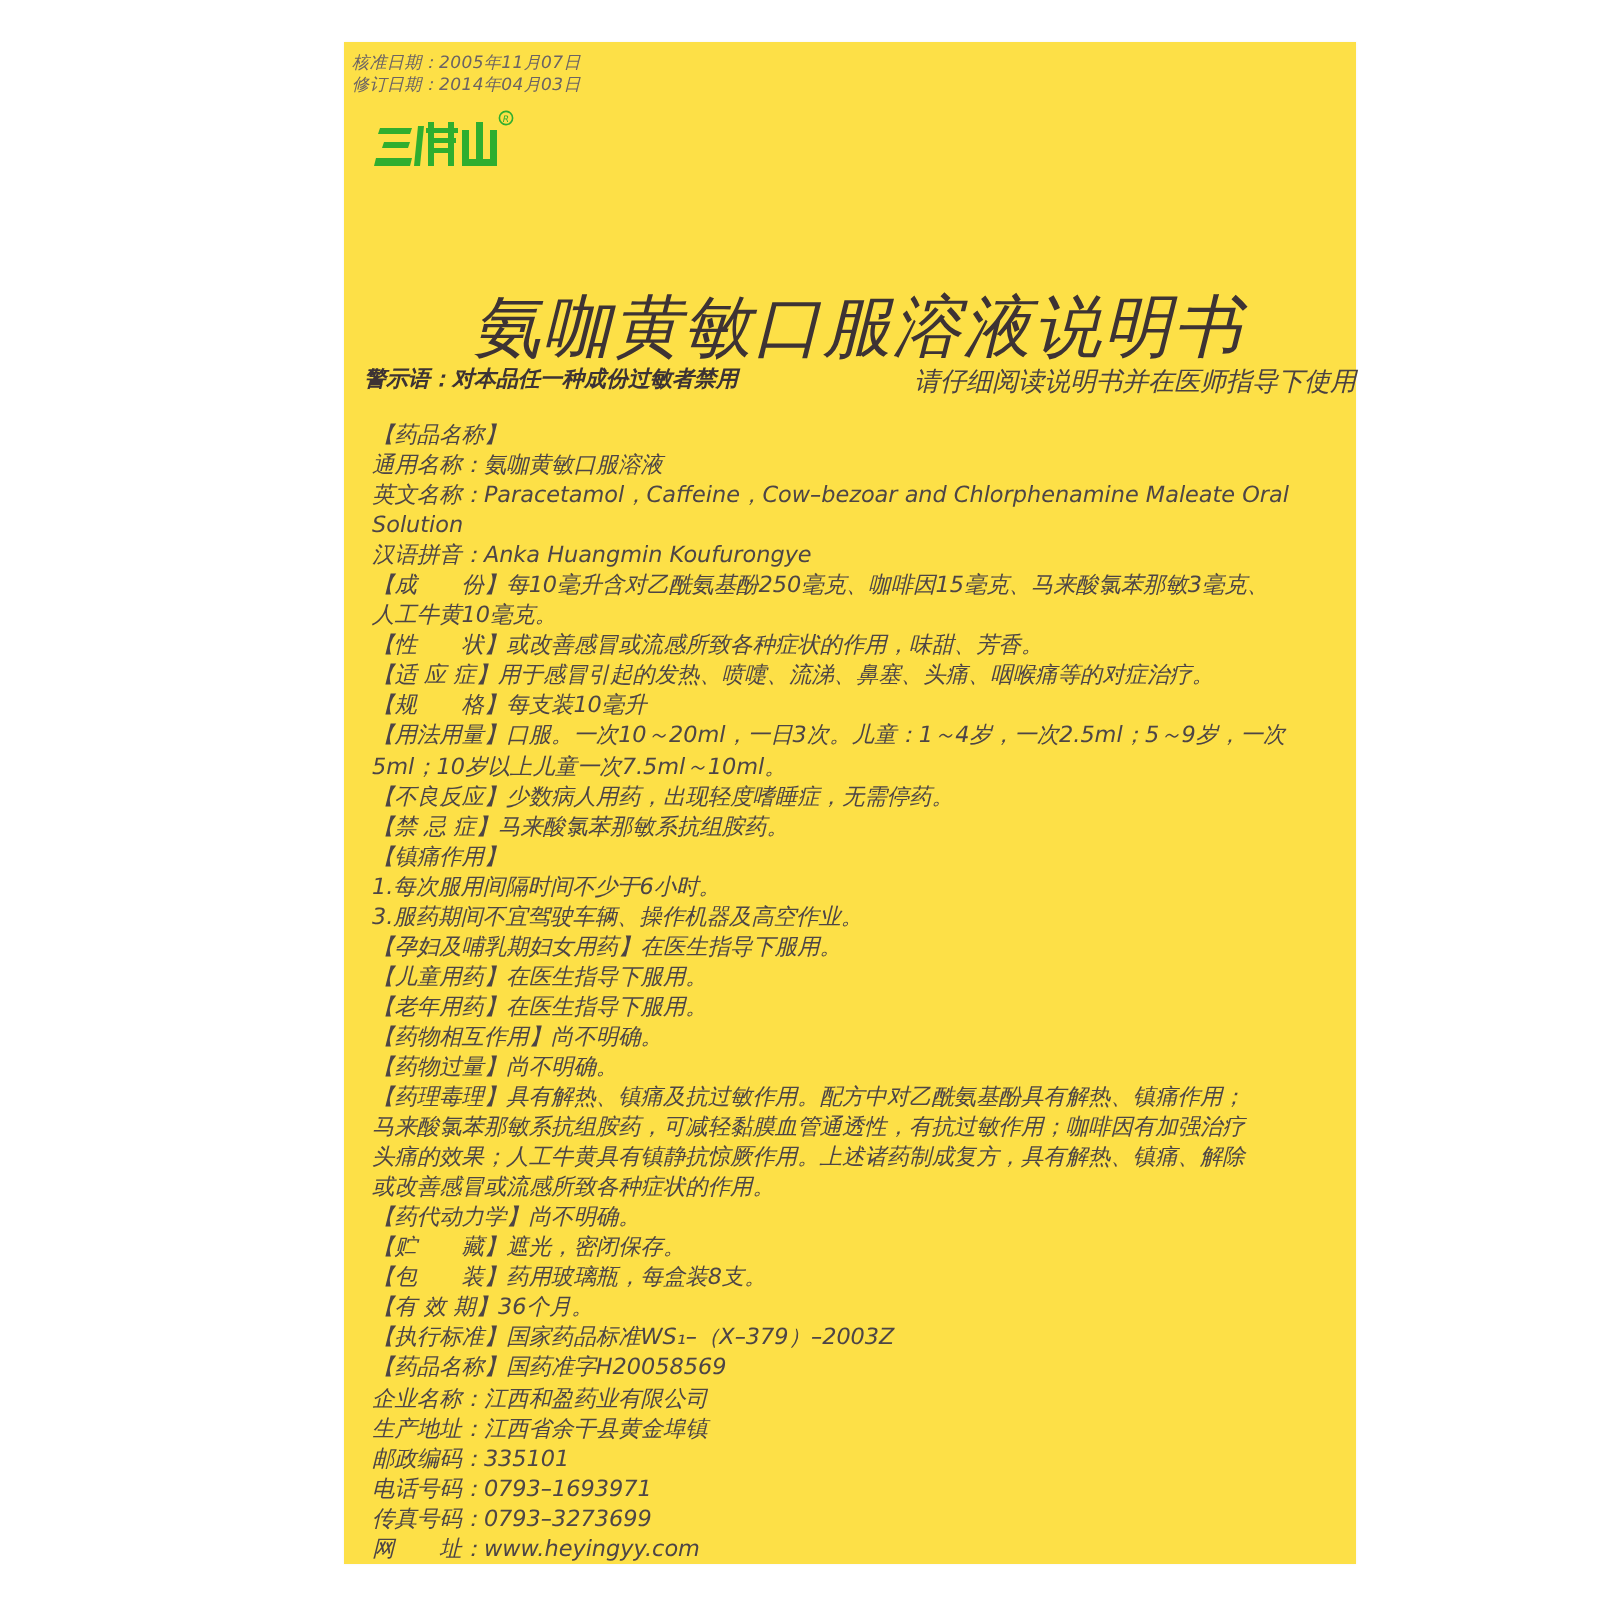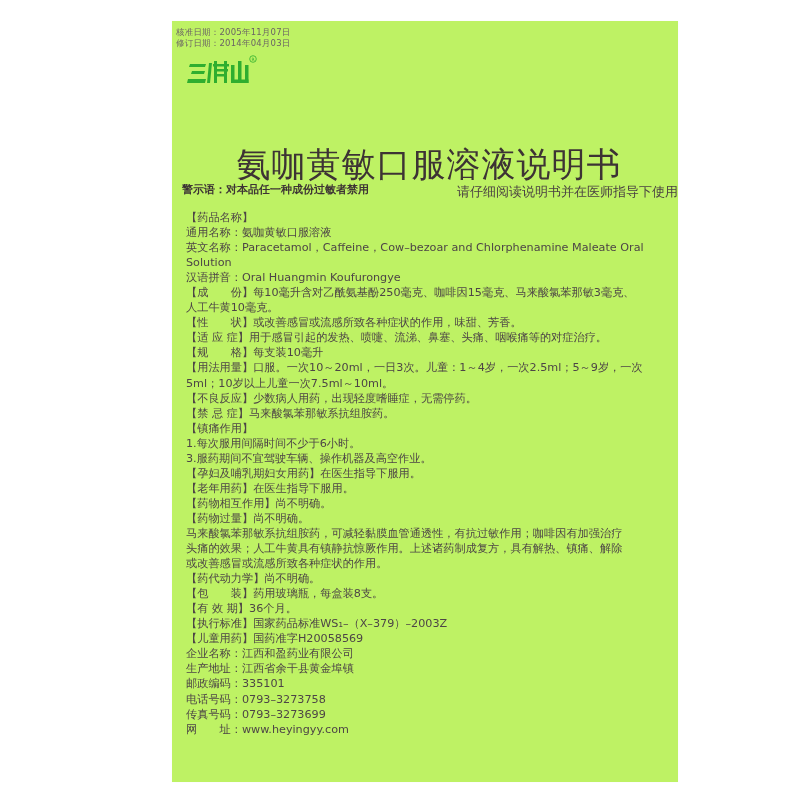--- a/index.html
+++ b/index.html
@@ -8,22 +8,23 @@
     background: #ffffff;
     position: relative;
     overflow: hidden;
     font-family: "DejaVu Sans", "Liberation Sans", sans-serif;
     color: #4a4142;
   }
   .page {
     position: absolute;
     left: 172px; top: 21px;
     width: 506px; height: 761px;
-    background: #bef264;
+    background: #fde047;
     box-shadow: 0 0 1px rgba(0,0,0,0.06);
+    font-style: italic;
   }
   .dates {
     position: absolute; left: 4px; top: 6px;
     font-size: 8.5px; line-height: 11px; color: #6b6364;
     letter-spacing: 0.2px;
   }
   .logo {
     position: absolute; left: 14px; top: 34px;
     width: 80px; height: 34px;
   }
@@ -89,45 +90,48 @@
 
   <h1 class="title">氨咖黄敏口服溶液说明书</h1>
   <div class="subtitle">请仔细阅读说明书并在医师指导下使用</div>
   <div class="warning">警示语：对本品任一种成份过敏者禁用</div>
 
   <div class="body">
     <div class="line">【药品名称】</div>
     <div class="line"> 通用名称：氨咖黄敏口服溶液</div>
     <div class="line"> 英文名称：Paracetamol，Caffeine，Cow–bezoar and Chlorphenamine Maleate Oral</div>
     <div class="line"> Solution</div>
-    <div class="line"> 汉语拼音：Oral Huangmin Koufurongye</div>
+    <div class="line"> 汉语拼音：Anka Huangmin Koufurongye</div>
     <div class="line">【成　　份】每10毫升含对乙酰氨基酚250毫克、咖啡因15毫克、马来酸氯苯那敏3毫克、</div>
     <div class="line"> 人工牛黄10毫克。</div>
     <div class="line">【性　　状】或改善感冒或流感所致各种症状的作用，味甜、芳香。</div>
     <div class="line">【适 应 症】用于感冒引起的发热、喷嚏、流涕、鼻塞、头痛、咽喉痛等的对症治疗。</div>
     <div class="line">【规　　格】每支装10毫升</div>
     <div class="line">【用法用量】口服。一次10～20ml，一日3次。儿童：1～4岁，一次2.5ml；5～9岁，一次</div>
     <div class="line"> 5ml；10岁以上儿童一次7.5ml～10ml。</div>
     <div class="line">【不良反应】少数病人用药，出现轻度嗜睡症，无需停药。</div>
     <div class="line">【禁 忌 症】马来酸氯苯那敏系抗组胺药。</div>
     <div class="line">【镇痛作用】</div>
     <div class="line"> 1.每次服用间隔时间不少于6小时。</div>
     <div class="line"> 3.服药期间不宜驾驶车辆、操作机器及高空作业。</div>
     <div class="line">【孕妇及哺乳期妇女用药】在医生指导下服用。</div>
+    <div class="line">【儿童用药】在医生指导下服用。</div>
     <div class="line">【老年用药】在医生指导下服用。</div>
     <div class="line">【药物相互作用】尚不明确。</div>
     <div class="line">【药物过量】尚不明确。</div>
+    <div class="line">【药理毒理】具有解热、镇痛及抗过敏作用。配方中对乙酰氨基酚具有解热、镇痛作用；</div>
     <div class="line"> 马来酸氯苯那敏系抗组胺药，可减轻黏膜血管通透性，有抗过敏作用；咖啡因有加强治疗</div>
     <div class="line"> 头痛的效果；人工牛黄具有镇静抗惊厥作用。上述诸药制成复方，具有解热、镇痛、解除</div>
     <div class="line"> 或改善感冒或流感所致各种症状的作用。</div>
     <div class="line">【药代动力学】尚不明确。</div>
+    <div class="line">【贮　　藏】遮光，密闭保存。</div>
     <div class="line">【包　　装】药用玻璃瓶，每盒装8支。</div>
     <div class="line">【有 效 期】36个月。</div>
     <div class="line">【执行标准】国家药品标准WS₁–（X–379）–2003Z</div>
-    <div class="line">【儿童用药】国药准字H20058569</div>
+    <div class="line">【药品名称】国药准字H20058569</div>
     <div class="line"> 企业名称：江西和盈药业有限公司</div>
     <div class="line"> 生产地址：江西省余干县黄金埠镇</div>
     <div class="line"> 邮政编码：335101</div>
-    <div class="line"> 电话号码：0793–3273758</div>
+    <div class="line"> 电话号码：0793–1693971</div>
     <div class="line"> 传真号码：0793–3273699</div>
     <div class="line"> 网　　址：www.heyingyy.com</div>
   </div>
 </div>
 
 </body></html>

